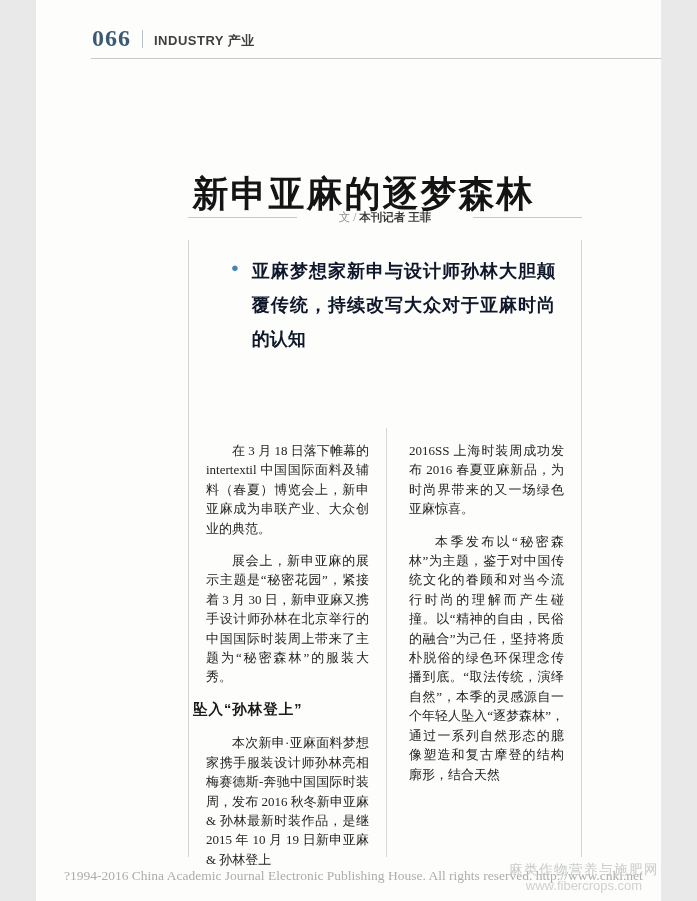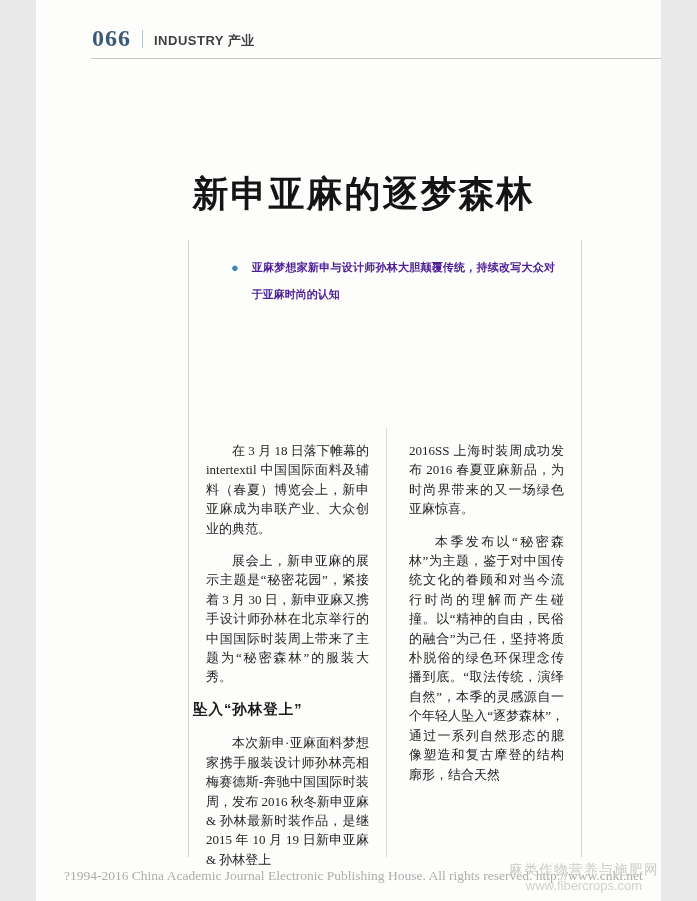--- a/index.html
+++ b/index.html
@@ -22,21 +22,21 @@
   .byline-row { position:absolute; top:210px; left:152px; width:394px; display:flex; align-items:center; }
   .byline-line { flex:1; height:1px; background:#c9c9c9; }
   .byline-text { font-size:11.5px; font-weight:bold; color:#3a3a3a; white-space:nowrap; padding:0 42px; }
   .byline-prefix { color:#8d8d8d; font-weight:normal; }
 
   
   .article-frame { position:absolute; top:240px; left:152px; width:394px; height:617px;
     border-left:1px solid #d4d4d4; border-right:1px solid #d4d4d4; box-sizing:border-box; }
   .summary { display:flex; gap:13px; padding:14px 26px 0 42px; }
   .bullet { color:#3f86b5; font-size:13px; line-height:27px; flex:0 0 auto; }
-  .summary-text { margin:0; font-size:11px; font-weight:bold; color:#4c1d95; line-height:27px; text-align:justify; }
+  .summary-text { margin:0; font-size:18px; font-weight:bold; color:#0f172a; line-height:34px; text-align:justify; }
 
   .body-columns { position:absolute; top:188px; bottom:0; left:0; width:100%; display:flex; box-sizing:border-box; }
   .col { font-size:13px; line-height:19.4px; color:#242424; text-align:justify; box-sizing:border-box; }
   .col p { margin:13px; text-indent:2em; }
   .col p.no-indent { text-indent:0; }
   .col-left  { width:197px; padding:0 4px 0 4px; }
   .col-divider { width:1px; background:#d8d8d8; }
   .col-right { flex:1; padding:0 4px 0 9px; }
   .subhead { font-family:"Liberation Sans","DejaVu Sans",sans-serif; font-size:14.5px; font-weight:bold;
     color:#1a1a1a; margin:13px 0 14px; letter-spacing:1px; }
@@ -55,20 +55,25 @@
 
   <div class="page-header">
     <span class="page-number">066</span>
     <span class="header-sep"></span>
     <span class="section-label">INDUSTRY 产业</span>
   </div>
   <div class="header-rule"></div>
 
   <h1 class="article-title">新申亚麻的逐梦森林</h1>
 
+  <div class="byline-row">
+    <span class="byline-line"></span>
+    <span class="byline-text"><span class="byline-prefix">文 / </span><span>本刊记者 王菲</span></span>
+    <span class="byline-line"></span>
+  </div>
 
   <div class="article-frame">
 
     <div class="summary">
       <span class="bullet">●</span>
       <p class="summary-text">亚麻梦想家新申与设计师孙林大胆颠覆传统，持续改写大众对于亚麻时尚的认知</p>
     </div>
 
     <div class="body-columns">
       <div class="col col-left">

